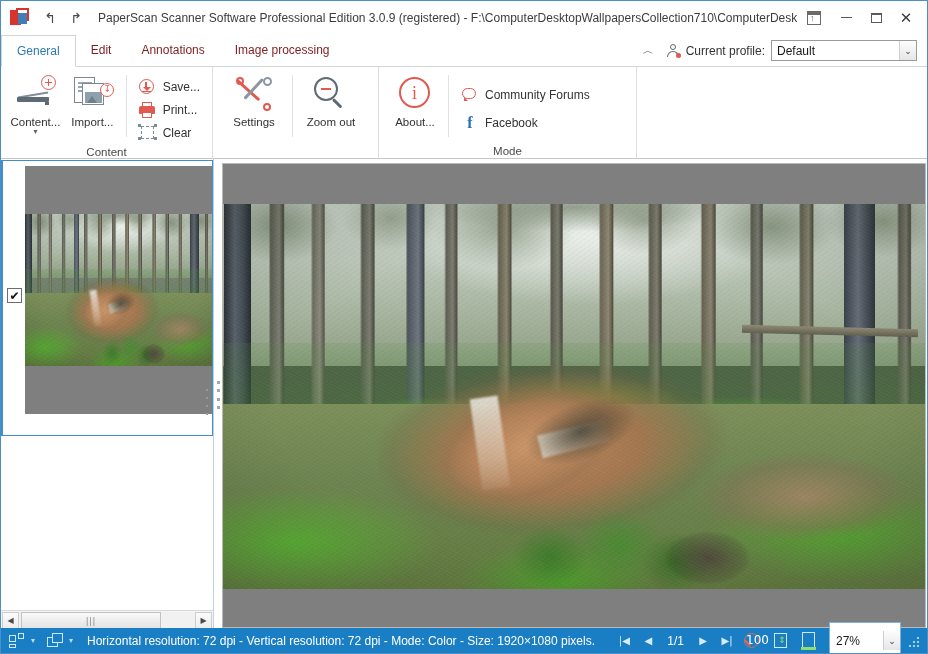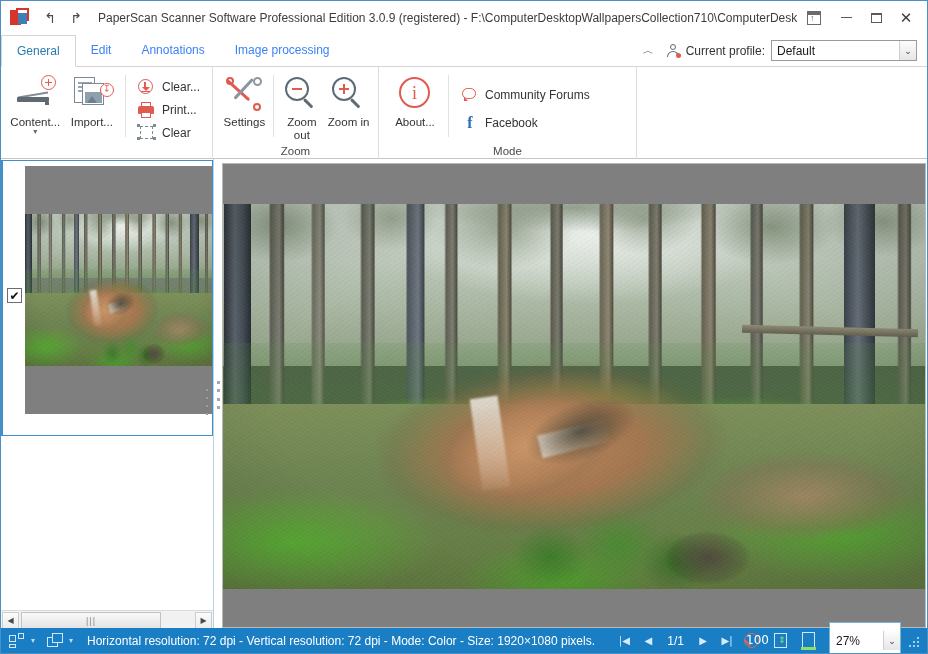--- a/index.html
+++ b/index.html
@@ -86,21 +86,21 @@
   .tabstrip {
     position: absolute; left: 0; top: 33px;
     width: 926px; height: 33px;
     background: #ffffff;
     border-bottom: 1px solid #d4d4d4;
     display: flex; align-items: flex-end;
   }
   .tab {
     height: 32px; padding: 0 15px;
     display: flex; align-items: center;
-    font-size: 12px; color: #3b82f6;
+    font-size: 12px; color: #7f1d1d;
     white-space: nowrap;
   }
   .tab.active {
     color: #2a7ab0;
     background: #ffffff;
     border: 1px solid #d4d4d4;
     border-bottom: 1px solid #ffffff;
     position: relative; z-index: 3;
     margin-bottom: -1px;
   }
@@ -796,21 +796,21 @@
         <div class="vsep"></div>
 
         <div class="smallcol">
           <div class="smallbtn">
             <span class="si ic-save">
               <span class="ring"></span>
                 <span class="arr"></span>
                 <span class="arrh"></span>
                 <span class="base"></span>
             </span>
-            <span class="lbl">Clear...</span>
+            <span class="lbl">Save...</span>
           </div>
           <div class="smallbtn">
             <span class="si ic-print">
               <span class="top"></span>
                 <span class="body"></span>
                 <span class="out"></span>
             </span>
             <span class="lbl">Print...</span>
           </div>
           <div class="smallbtn">
@@ -818,20 +818,21 @@
               <span class="sq"></span>
               <span class="d" style="left:0;top:0"></span>
               <span class="d" style="right:1px;top:0"></span>
               <span class="d" style="left:0;bottom:2px"></span>
               <span class="d" style="right:1px;bottom:2px"></span>
             </span>
             <span class="lbl">Clear</span>
           </div>
         </div>
       </div>
+      <div class="rgroup-title">Content</div>
     </div>
 
     <div class="rgroup" style="width:166px">
       <div class="rgroup-items" style="padding-left:8px">
         <div class="bigbtn">
           <span class="icon-lg ic-tools">
             <span class="wrench"></span>
               <span class="screw"></span>
             <span class="c1"></span>
               <span class="c2"></span>
@@ -841,31 +842,21 @@
         </div>
         <div class="vsep"></div>
         <div class="bigbtn">
           <span class="icon-lg ic-mag">
             <span class="ring"></span>
               <span class="hdl"></span>
               <span class="mk h"></span>
           </span>
           <span class="lbl">Zoom out</span>
         </div>
-        <div class="bigbtn">
-          <span class="icon-lg ic-mag">
-            <span class="ring"></span>
-              <span class="hdl"></span>
-            <span class="mk h"></span>
-              <span class="mk v"></span>
-          </span>
-          <span class="lbl">Zoom in</span>
-        </div>
-      </div>
-      <div class="rgroup-title">Zoom</div>
+      </div>
     </div>
 
     <div class="rgroup" style="width:258px">
       <div class="rgroup-items" style="padding-left:8px">
         <div class="bigbtn" style="width:56px">
           <span class="icon-lg ic-info">
             <span class="ring"></span>
               <span class="i">i</span>
           </span>
           <span class="lbl">About...</span>

